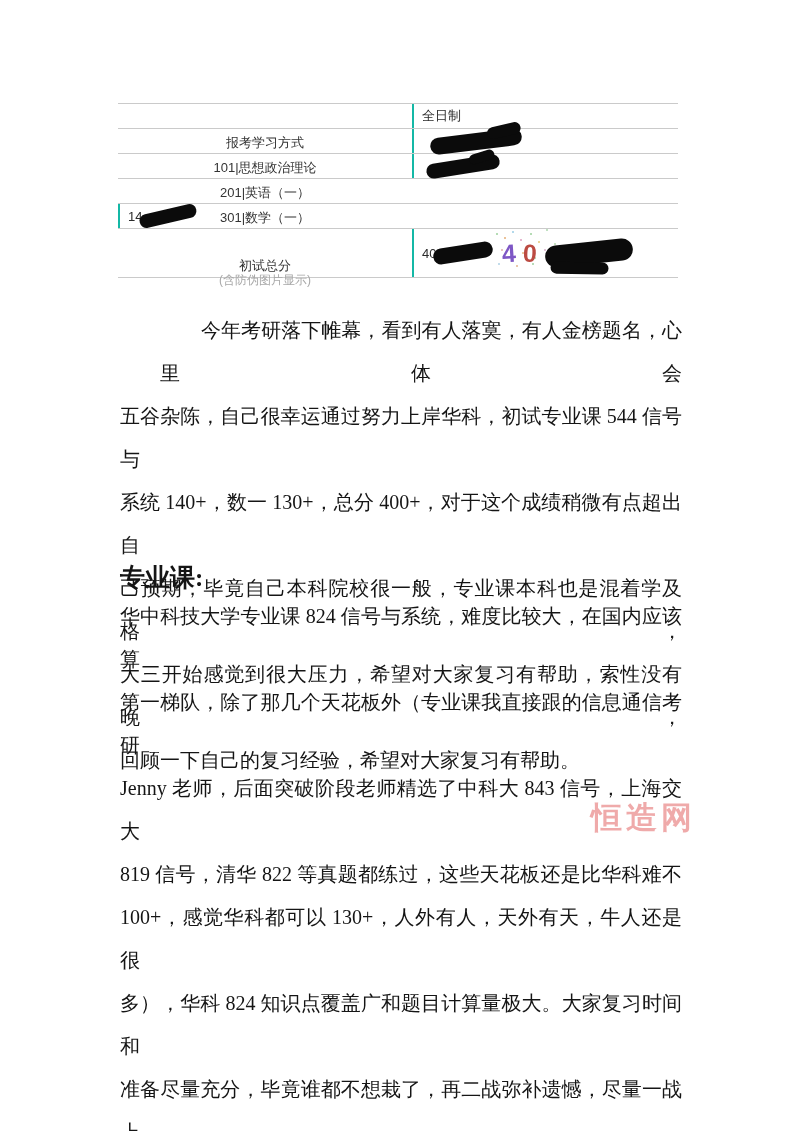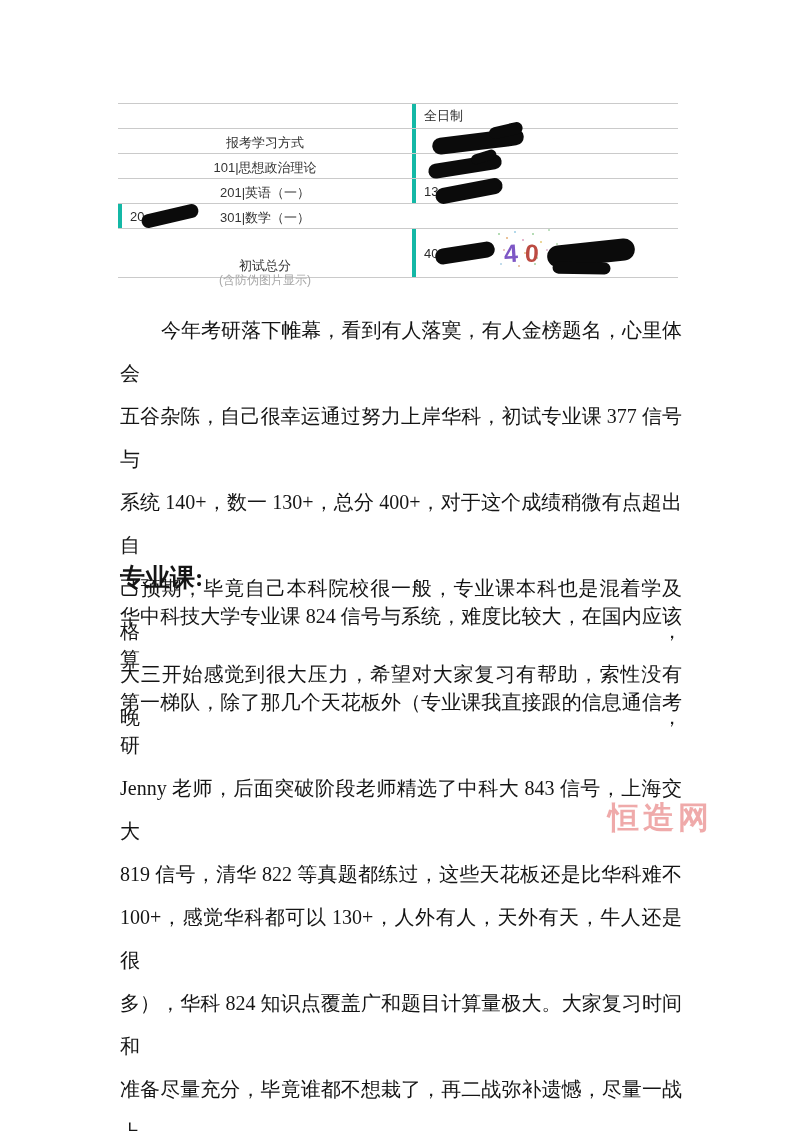--- a/index.html
+++ b/index.html
@@ -21,21 +21,21 @@
   }
   .trow.last { height:48px; }
   .tlabel {
     width:294px; display:flex; flex-direction:column;
     align-items:center; justify-content:center; line-height:1.18;
     text-align:center;
     margin-top:39px;
   }
   .tlabel .sub { font-size:12px; color:#a8a8a8; }
   .tvalue {
-    flex:1; border-left:4px solid #14b8a6; padding-left:8px;
+    flex:1; border-left:2px solid #14b8a6; padding-left:8px;
     display:flex; align-items:center; position:relative; color:#2b2b2b;
   }
 
   
   .blob { background:#0b0b0b; border-radius:9px; position:relative; flex:none; }
   .b2 { width:92px; height:17px; transform:rotate(-7deg); margin-left:8px; }
   .b2::after { content:""; position:absolute; left:58px; top:-5px; width:34px; height:12px;
                background:#0b0b0b; border-radius:6px; transform:rotate(-6deg); }
   .b3 { width:74px; height:15px; transform:rotate(-9deg); margin-left:4px; }
   .b3::after { content:""; position:absolute; left:44px; top:-4px; width:26px; height:10px;
@@ -65,29 +65,29 @@
   }
   .captcha .cd { position:relative; z-index:1; }
   .captcha .cd1 { transform:rotate(-4deg); }
   .captcha .cd2 { transform:rotate(3deg); }
 
   
   .para, .heading { position:absolute; left:120px; width:562px; color:#151515; }
   .para { font-size:20px; }
   .line { line-height:43px; text-align:justify; text-align-last:justify; }
   .p1 { top:309px; }
-  .p1 .line:first-child { text-indent:41px; }
+  .p1 .line:first-child { text-indent:41px;margin-left:40px; }
   .p1 .line:nth-child(6) { text-align-last:left; }
   .p2 { top:595px; }
   .p2 .line:nth-child(5), .p2 .line:nth-child(10) { text-align-last:left; }
   .heading { top:556px; font-weight:bold; font-size:25px; line-height:43px; }
 
   
   .watermark {
-    position:absolute; left:608px; top:801px; z-index:3; pointer-events:none;
+    position:absolute; left:591px; top:801px; z-index:3; pointer-events:none;
     font-family:"Liberation Sans","DejaVu Sans",sans-serif;
     font-weight:bold; font-size:31px; letter-spacing:4px; line-height:34px;
     opacity:0.52;
   }
 </style>
 </head>
 <body>
 
 <div class="page">
 
@@ -113,28 +113,24 @@
           <span>201|英语（一）</span>
         </div>
         <div class="tvalue">
           <span class="blob b3"></span>
         </div>
       </div>
       <div class="trow">
         <div class="tlabel">
           <span>301|数学（一）</span>
         </div>
-        <div class="tvalue">
-          <span>13</span>
-          <span class="blob b4"></span>
-        </div>
       </div>
       <div class="trow">
         <div class="tvalue">
-          <span>20</span>
+          <span>14</span>
           <span class="blob b5"></span>
         </div>
       </div>
       <div class="trow last">
         <div class="tlabel">
           <span>初试总分</span>
           <span class="sub">(含防伪图片显示)</span>
         </div>
         <div class="tvalue">
           <span>40</span>
@@ -144,24 +140,25 @@
             <span class="cd cd1" style="color: rgb(126, 87, 197);">4</span>
             <span class="cd cd2" style="color: rgb(188, 75, 66);">0</span>
           </span>
           <span class="blob b6b"></span>
         </div>
       </div>
     </div>
 
   <div class="para p1" id="p1">
       <div class="line">今年考研落下帷幕，看到有人落寞，有人金榜题名，心里体会</div>
-      <div class="line">五谷杂陈，自己很幸运通过努力上岸华科，初试专业课 377 信号与</div>
+      <div class="line">五谷杂陈，自己很幸运通过努力上岸华科，初试专业课 544 信号与</div>
       <div class="line">系统 140+，数一 130+，总分 400+，对于这个成绩稍微有点超出自</div>
       <div class="line">己预期，毕竟自己本科院校很一般，专业课本科也是混着学及格，</div>
       <div class="line">大三开始感觉到很大压力，希望对大家复习有帮助，索性没有晚，</div>
+      <div class="line">回顾一下自己的复习经验，希望对大家复习有帮助。</div>
     </div>
 
   <div class="heading">专业课:</div>
 
   <div class="para p2" id="p2">
       <div class="line">华中科技大学专业课 824 信号与系统，难度比较大，在国内应该算</div>
       <div class="line">第一梯队，除了那几个天花板外（专业课我直接跟的信息通信考研</div>
       <div class="line">Jenny 老师，后面突破阶段老师精选了中科大 843 信号，上海交大</div>
       <div class="line">819 信号，清华 822 等真题都练过，这些天花板还是比华科难不</div>
       <div class="line">100+，感觉华科都可以 130+，人外有人，天外有天，牛人还是很</div>

